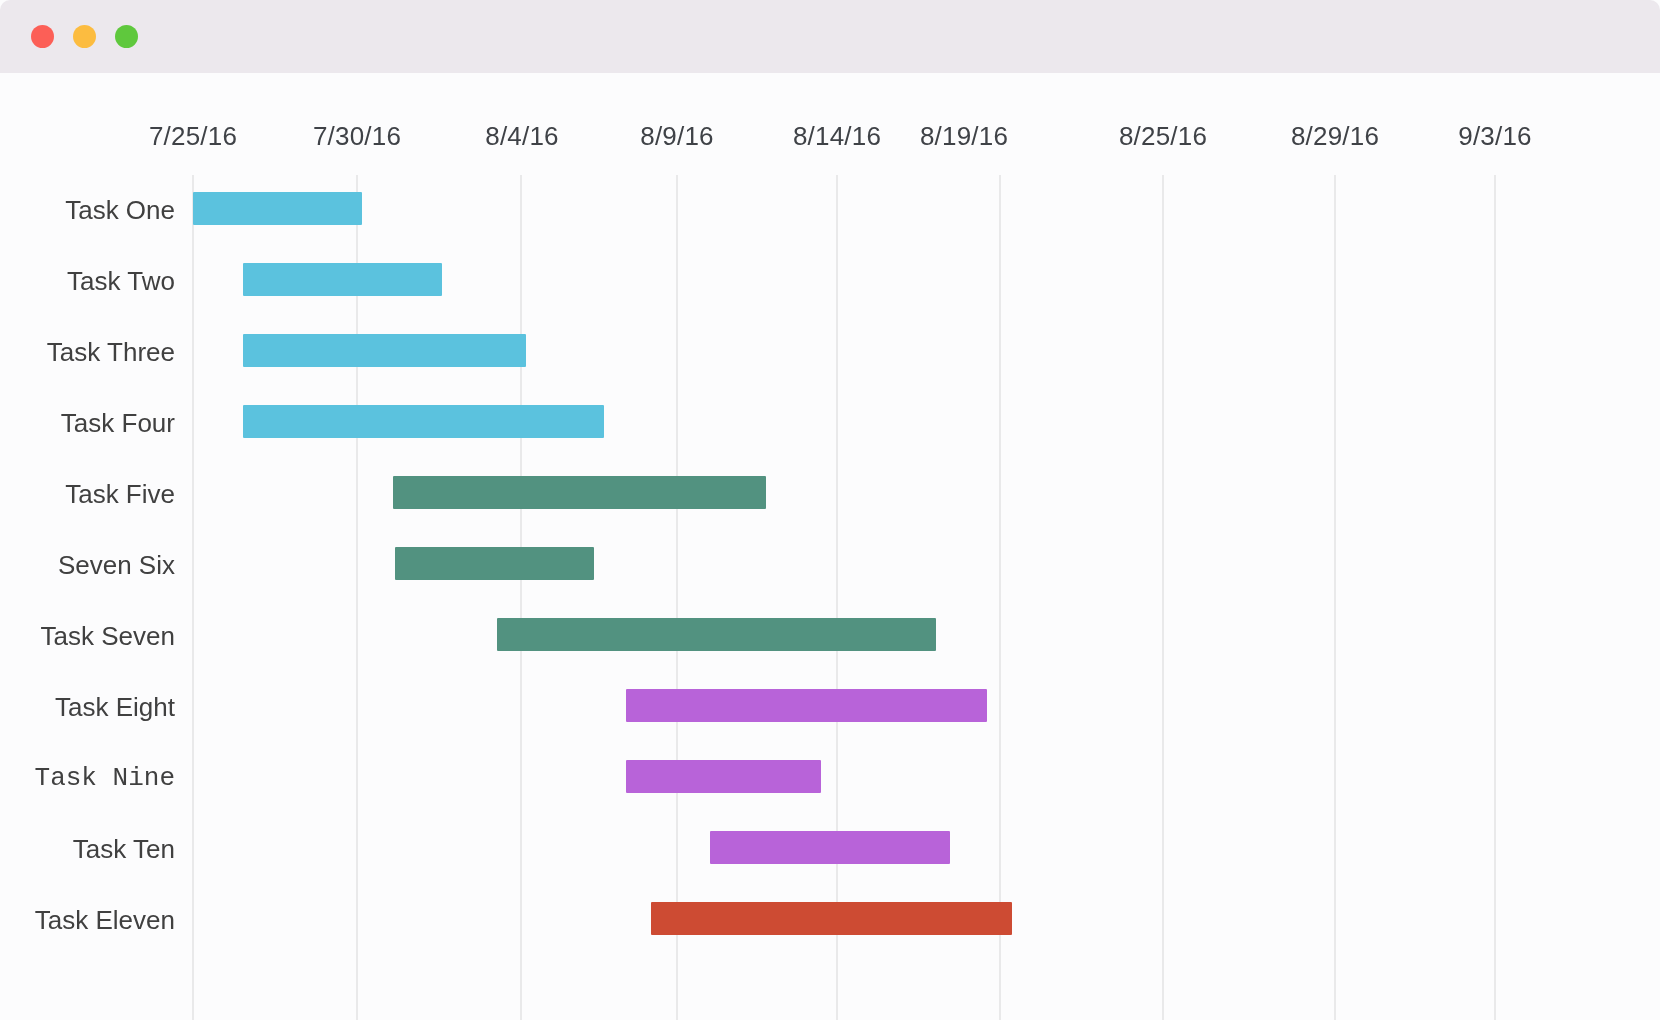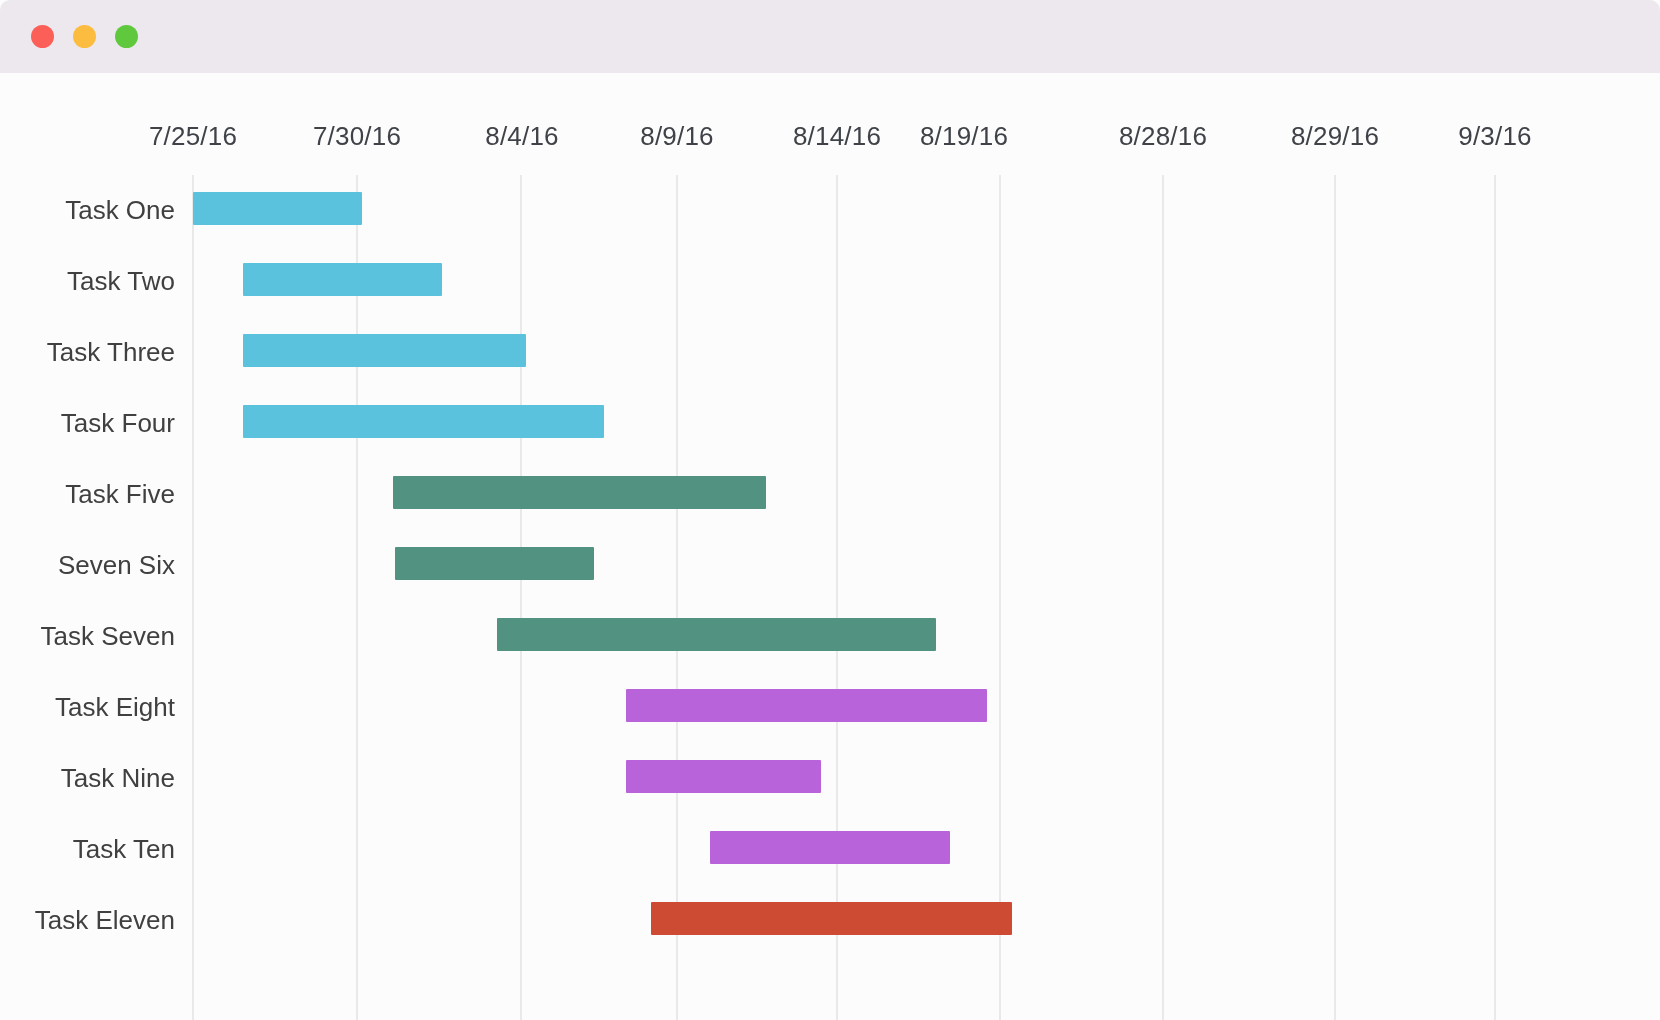--- a/index.html
+++ b/index.html
@@ -120,21 +120,21 @@
 
   <div class="chart">
 
     <div class="axis-top" id="date-axis">
         <div class="date-label" style="left: 193px;">7/25/16</div>
         <div class="date-label" style="left: 357px;">7/30/16</div>
         <div class="date-label" style="left: 506px; margin-left: 16px;">8/4/16</div>
         <div class="date-label" style="left: 677px;">8/9/16</div>
         <div class="date-label" style="left: 837px;">8/14/16</div>
         <div class="date-label" style="left: 964px;">8/19/16</div>
-        <div class="date-label" style="left: 1163px;">8/28/16</div>
+        <div class="date-label" style="left: 1163px;">8/25/16</div>
         <div class="date-label" style="left: 1335px;">8/29/16</div>
         <div class="date-label" style="left: 1495px;">9/3/16</div>
       </div>
 
     <div class="plot" id="plot-area">
         <div class="gridline" style="left: 192px;"></div>
         <div class="gridline" style="left: 356px;"></div>
         <div class="gridline" style="left: 520px;"></div>
         <div class="gridline" style="left: 676px;"></div>
         <div class="gridline" style="left: 836px;"></div>
@@ -167,21 +167,21 @@
           <div class="bar" style="left: 395px; width: 199px; background: rgb(82, 146, 128);"></div>
         </div>
         <div class="row" style="top: 426px;">
           <div class="row-label">Task Seven</div>
           <div class="bar" style="left: 497px; width: 439px; background: rgb(82, 146, 128);"></div>
         </div>
         <div class="row" style="top: 497px;">
           <div class="row-label">Task Eight</div>
           <div class="bar" style="left: 626px; width: 361px; background: rgb(184, 99, 217);"></div>
         </div>
-        <div class="row" style="top: 568px;">
+        <div class="row" style="top: 568px; font-family: Liberation Mono, monospace;">
           <div class="row-label">Task Nine</div>
           <div class="bar" style="left: 626px; width: 195px; background: rgb(184, 99, 217);"></div>
         </div>
         <div class="row" style="top: 639px;">
           <div class="row-label">Task Ten</div>
           <div class="bar" style="left: 710px; width: 240px; background: rgb(184, 99, 217);"></div>
         </div>
         <div class="row" style="top: 710px;">
           <div class="row-label">Task Eleven</div>
           <div class="bar" style="left: 651px; width: 361px; background: rgb(205, 75, 51);"></div>

